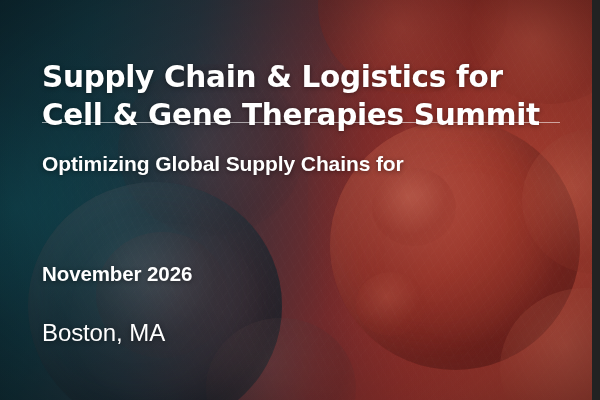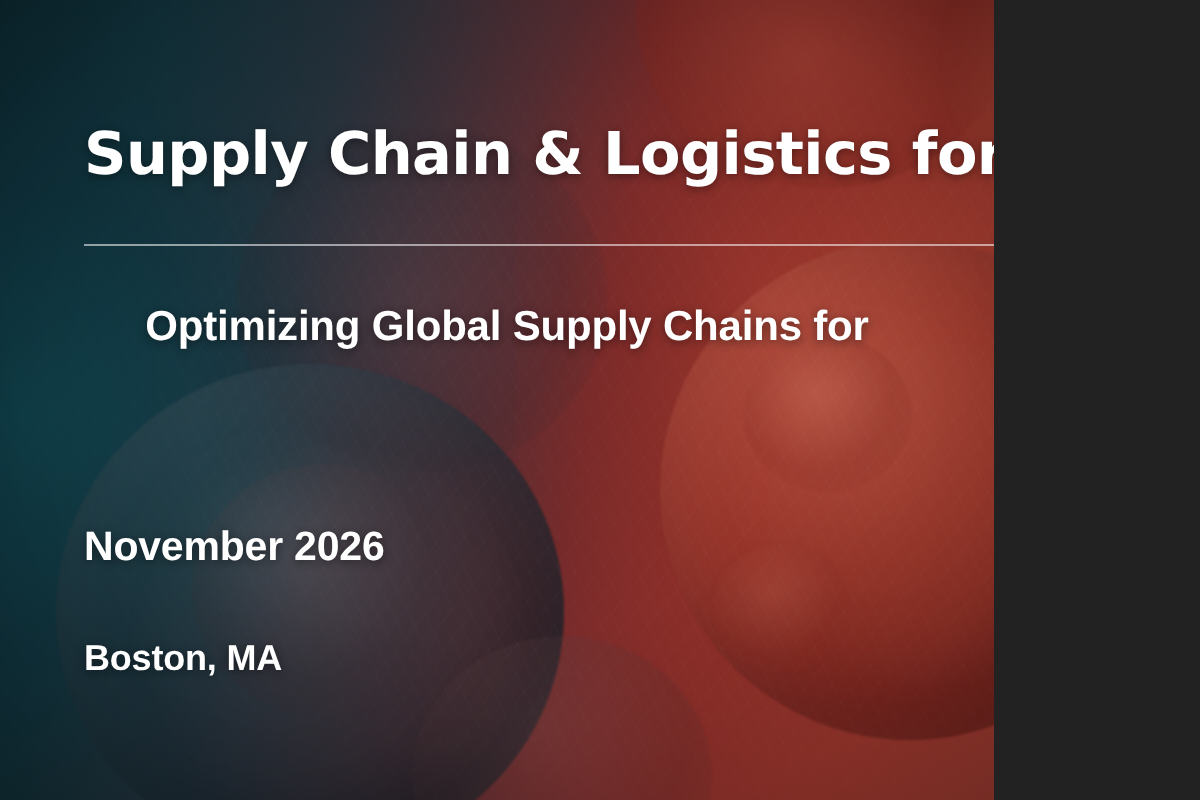--- a/index.html
+++ b/index.html
@@ -2,21 +2,21 @@
 <html><head>
 <meta charset="utf-8">
 <style>
   html, body {
     margin: 0;
     padding: 0;
     background: #222;
   }
   #banner {
     position: relative;
-    width: 497px;
+    width: 592px;
     height: 400px;
     overflow: hidden;
     font-family: "Liberation Sans", sans-serif;
     -webkit-font-smoothing: antialiased;
   }
 
   
   .bg-base {
     position: absolute;
     inset: 0;
@@ -227,41 +227,41 @@
     right: 32px;
     top: 131px;
     color: #ffffff;
     font-family: "Liberation Sans", sans-serif;
     font-size: 21px;
     font-weight: bold;
     line-height: 32px;
     letter-spacing: -0.1px;
     text-shadow: 0 1px 5px rgba(0,0,0,0.45);
   }
-  .subtitle .line { display: block; white-space: nowrap; text-align: center; }
+  .subtitle .line { display: block; white-space: nowrap; }
 
   .meta-date {
     position: absolute;
     left: 42px;
     top: 262px;
     color: #ffffff;
     font-family: "Liberation Sans", sans-serif;
     font-size: 20.5px;
     font-weight: bold;
     letter-spacing: -0.1px;
     text-shadow: 0 1px 5px rgba(0,0,0,0.45);
   }
   .meta-location {
     position: absolute;
     left: 42px;
     top: 319px;
     color: #ffffff;
     font-family: "Liberation Sans", sans-serif;
-    font-size: 18px;
-    font-weight: bold;
+    font-size: 24px;
+    font-weight: normal;
     letter-spacing: -0.1px;
     text-shadow: 0 1px 5px rgba(0,0,0,0.45);
     text-align: right;
   }
 </style>
 </head>
 <body>
 
 <div id="banner">
 
@@ -284,20 +284,21 @@
   </div>
 
   <div class="fibers"></div>
   <div class="scrim"></div>
   <div class="vignette"></div>
 
   <div class="content">
 
     <h1 class="title">
       <span class="line">Supply Chain &amp; Logistics for</span>
+      <span class="line">Cell &amp; Gene Therapies Summit</span>
     </h1>
 
     <div class="divider"></div>
 
     <h2 class="subtitle">
       <span class="line">Optimizing Global Supply Chains for</span>
     </h2>
 
     <div class="meta-date">November 2026</div>
     <div class="meta-location">Boston, MA</div>

